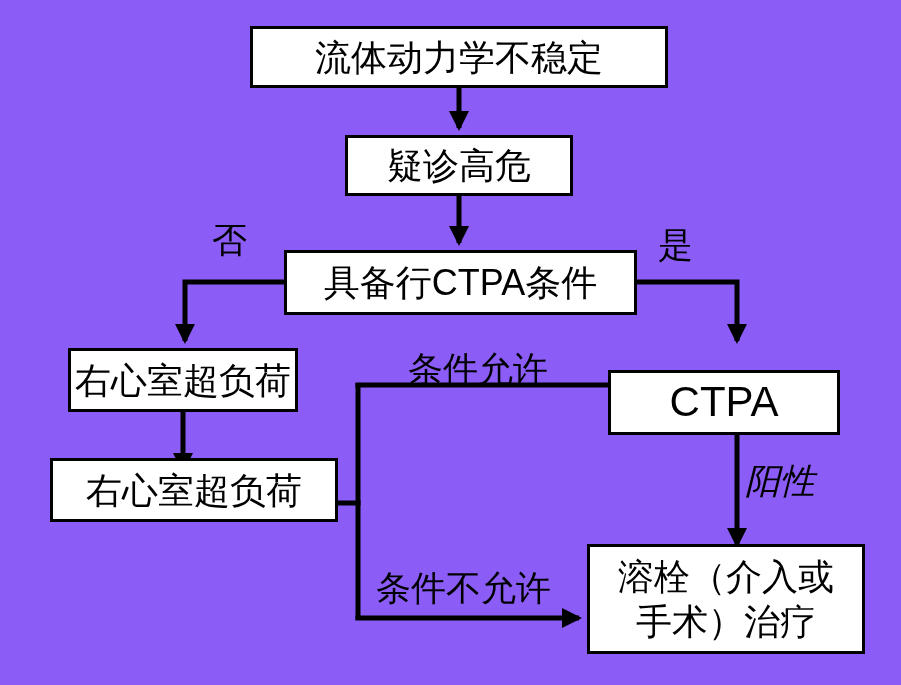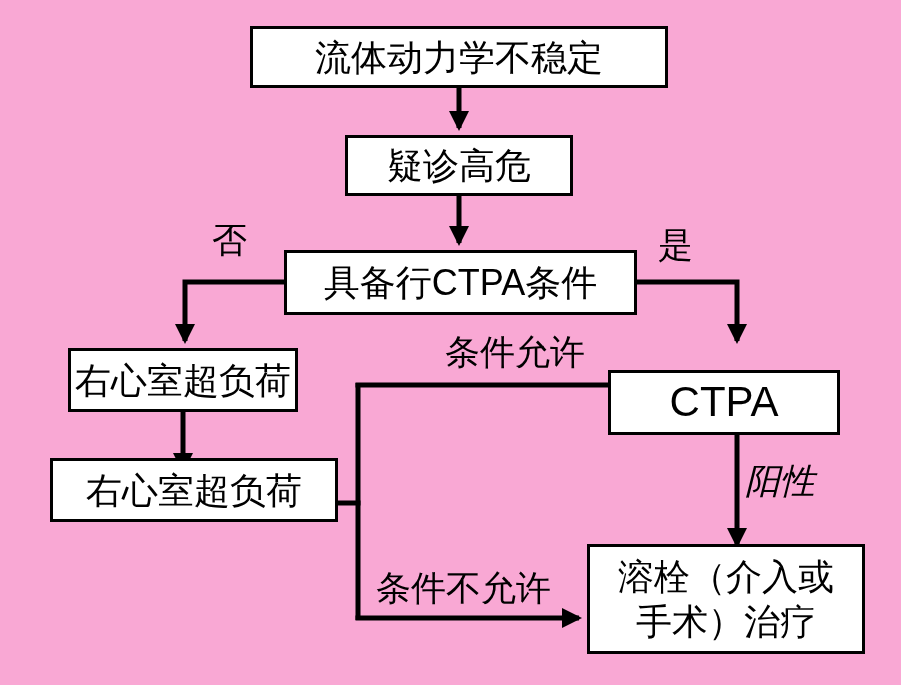--- a/index.html
+++ b/index.html
@@ -4,21 +4,21 @@
 <style>
   html, body {
     margin: 0;
     padding: 0;
     background: #ffffff;
   }
   .canvas {
     position: relative;
     width: 901px;
     height: 685px;
-    background: #f9a8d4;
+    background: #8b5cf6;
     font-family: "Liberation Sans", sans-serif;
     color: #000000;
     overflow: hidden;
   }
   .connectors {
     position: absolute;
     left: 0;
     top: 0;
     width: 901px;
     height: 685px;
@@ -46,21 +46,21 @@
   .node-thrombolysis  { left: 587px; top: 544px; width: 278px; height: 110px; }
   .edge-label {
     position: absolute;
     font-size: 35px;
     line-height: 1.1;
     font-weight: 500;
     white-space: nowrap;
   }
   .label-no          { left: 212px; top: 221px; }
   .label-yes         { left: 658px; top: 226px; }
-  .label-permit      { left: 408px; top: 333px; margin-left: 37px; }
+  .label-permit      { left: 408px; top: 350px; }
   .label-not-permit  { left: 376px; top: 569px; }
   .label-positive    { left: 745px; top: 462px; font-style: italic; }
 </style>
 </head>
 <body>
 
 <div class="canvas">
 
   <svg class="connectors" viewBox="0 0 901 685" xmlns="http://www.w3.org/2000/svg">
     <defs>

